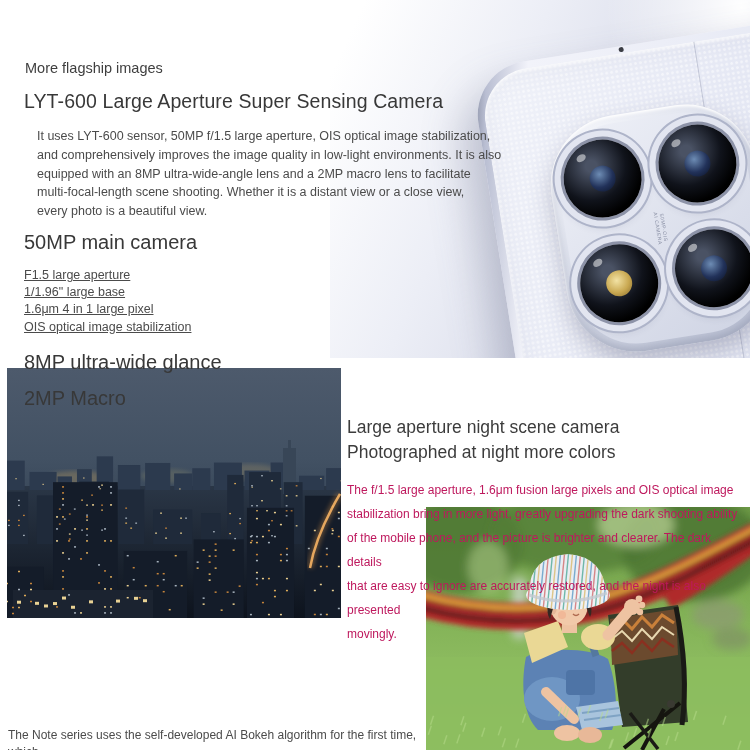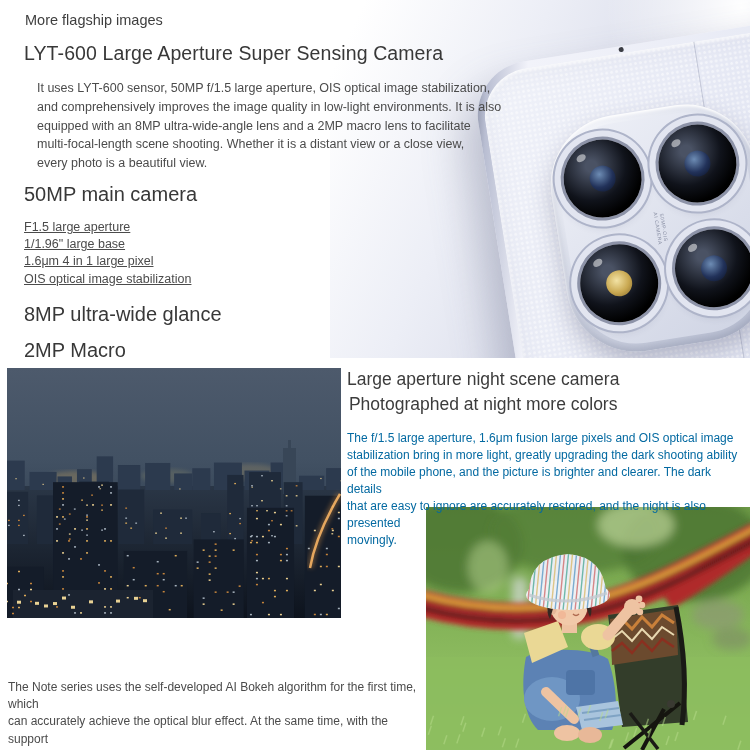--- a/index.html
+++ b/index.html
@@ -1,26 +1,26 @@
 <!DOCTYPE html>
 <html><head>
 <meta charset="utf-8">
 <style>
   html,body{margin:0;padding:0;background:#fff;}
   .page{position:relative;width:750px;height:750px;background:#ffffff;overflow:hidden;
         font-family:"Liberation Sans",sans-serif;-webkit-font-smoothing:antialiased;}
-  .txt{position:absolute;z-index:2;}
+  .txt{position:absolute;z-index:2;margin-top:48px;}
   .eyebrow{left:25px;top:12px;font-size:14.5px;color:#3f3f3f;}
   .h-main{left:24px;top:42px;font-size:19.5px;color:#383838;letter-spacing:.1px;}
   .h-sec{left:24px;font-size:20px;color:#383838;}
   .body-para{left:37px;top:79px;font-size:12.5px;line-height:18.8px;color:#4b4b4b;white-space:pre-line;width:470px;}
   .h-50mp{top:183px;} .h-8mp{top:303px;} .h-2mp{top:339px;}
   .specs{left:24px;top:219px;font-size:12.5px;line-height:17.2px;color:#4b4b4b;text-decoration:underline;}
-  .night-title{left:347px;top:367px;font-size:17.5px;line-height:24.5px;color:#3c3c3c;text-align:center;}
-  .night-para{left:347px;top:430px;font-size:12px;line-height:17px;color:#0369a1;white-space:pre-line;width:400px;}
+  .night-title{left:347px;top:367px;font-size:17.5px;line-height:24.5px;color:#3c3c3c;}
+  .night-para{left:347px;top:430px;font-size:12px;line-height:24px;color:#be185d;white-space:pre-line;width:400px;}
   .pt1{left:8px;top:621px;font-size:16px;color:#3c3c3c;}
   .pt2{left:8px;top:649px;font-size:17px;color:#3c3c3c;}
   .bottom-para{left:8px;top:679px;font-size:12px;line-height:17.2px;color:#4b4b4b;white-space:pre-line;width:420px;}
 
   
   .phone-photo{position:absolute;left:330px;top:0;width:420px;height:358px;overflow:hidden;z-index:1;
      background:
        radial-gradient(50% 55% at 98% 2%, #ffffff 0%, rgba(255,255,255,0) 65%),
        linear-gradient(115deg,#ffffff 6%,#eceef6 38%,#c6cade 96%);}
   .phone{position:absolute;left:140px;top:70px;width:540px;height:660px;

